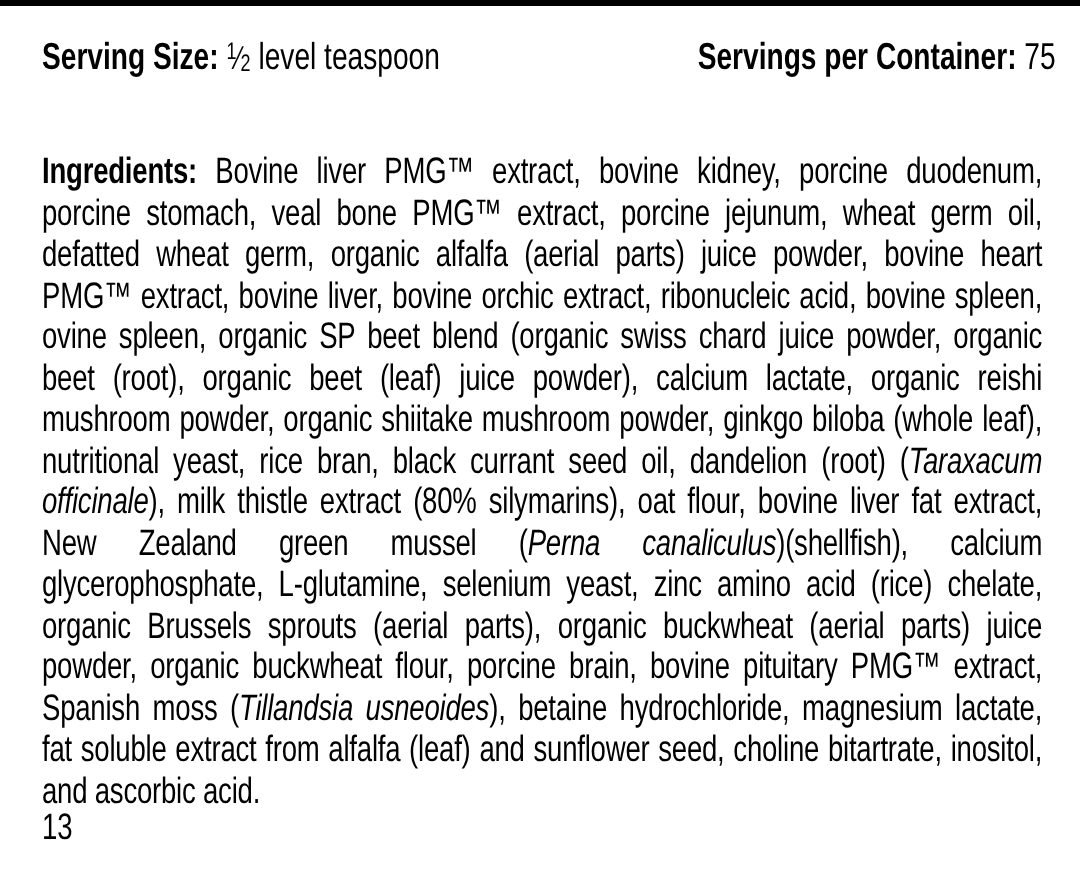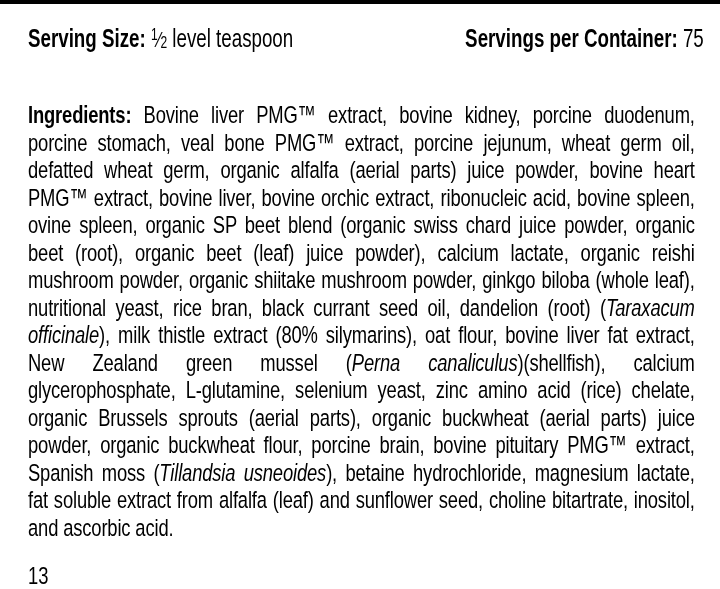--- a/index.html
+++ b/index.html
@@ -49,21 +49,21 @@
     width: 889px;
     font-size: 24.5px; line-height: 27.5px;
     text-align: justify;
     letter-spacing: -0.2px;
   }
   .seg-normal { font-weight: 400; }
   .seg-italic { font-style: italic; }
 
   .page-number {
     position: absolute; left: 28px; top: 538px;
-    font-size: 24.5px; line-height: 27.5px; margin-top: 24px;
+    font-size: 24.5px; line-height: 27.5px;
   }
   .page-number-inner { width: 100px; }
 </style>
 </head>
 <body style="background: rgb(255, 255, 255); color: rgb(0, 0, 0);">
 
 <div class="page">
 
   <div class="top-rule" style="background: rgb(0, 0, 0);"></div>
 

